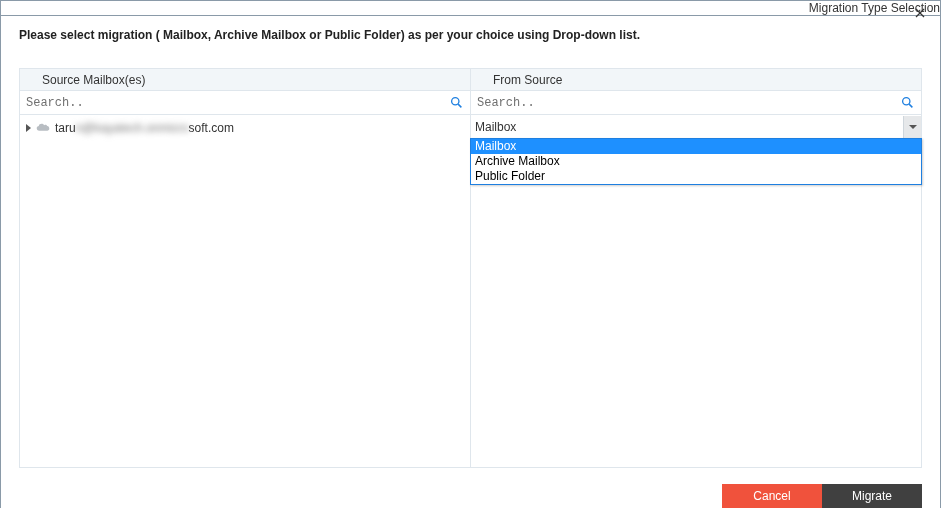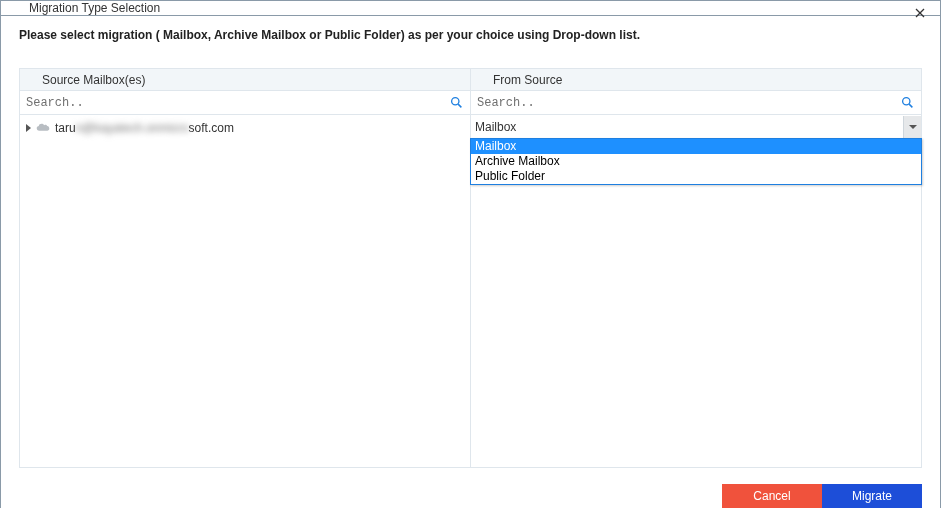--- a/index.html
+++ b/index.html
@@ -22,26 +22,25 @@
       border: 1px solid #8a9aa8;
       background: #fff;
       display: flex;
       flex-direction: column;
     }
     .titlebar {
       height: 24px;
       border-bottom: 1px solid #8a9aa8;
       display: flex;
       align-items: center;
-      justify-content: flex-start;
-      position: relative;
-      background: #fff;
-      font-size: 12px;
-      color: #333;
-      padding-left: 28px;
+      justify-content: flex-end;
+      position: relative;
+      background: #fff;
+      font-size: 12px;
+      color: #333;
     }
     .titlebar-close {
       position: absolute;
       right: 6px;
       top: 0;
       width: 28px;
       height: 23px;
       display: flex;
       align-items: center;
       justify-content: center;
@@ -208,21 +207,21 @@
       justify-content: center;
       font-size: 12px;
       color: #fff;
       cursor: pointer;
       border: none;
     }
     .btn-cancel {
       background: #f0523c;
     }
     .btn-migrate {
-      background: #1d4ed8;
+      background: #404040;
     }
   </style>
 </head>
 <body>
 
 <div class="window">
   <div class="titlebar">
     <span>Migration Type Selection</span>
     <div class="titlebar-close">
       <svg viewBox="0 0 10 10" width="10" height="10">

